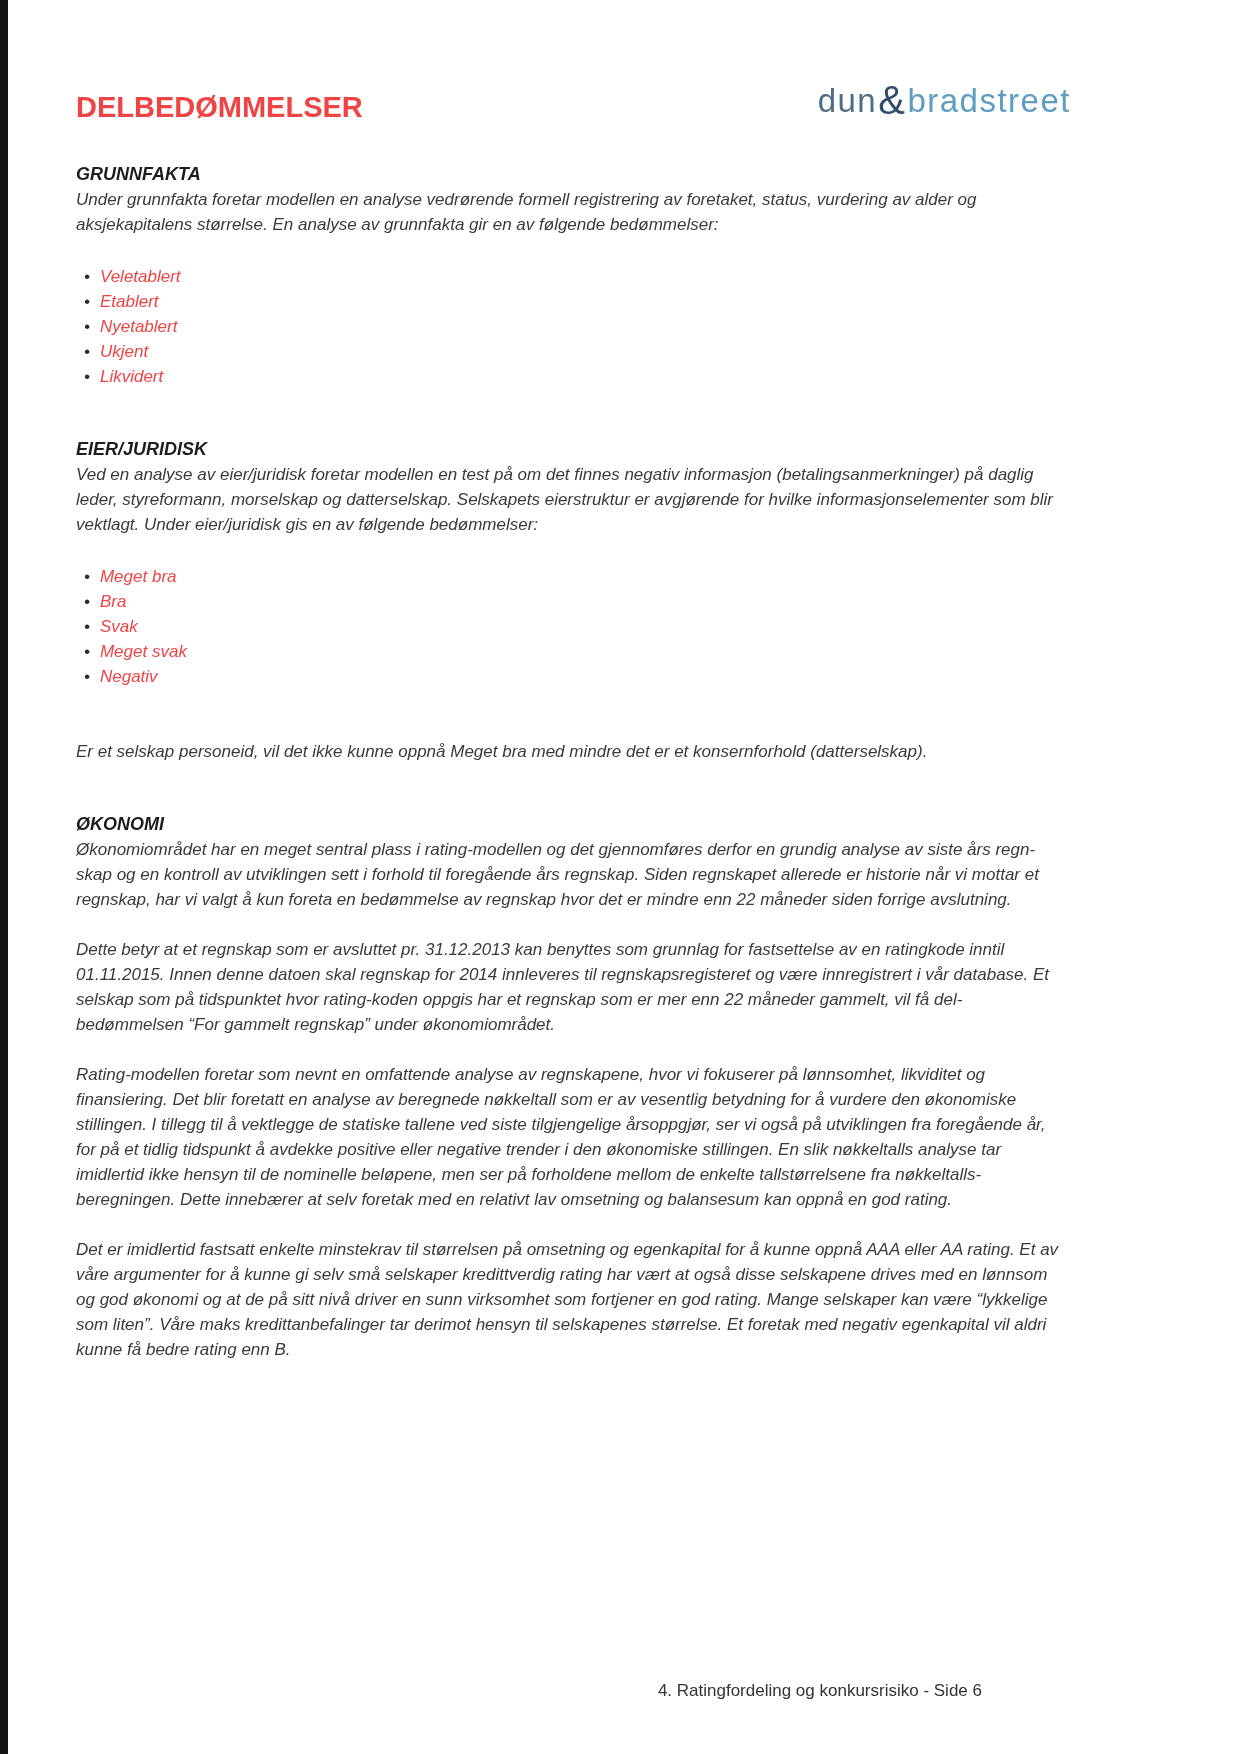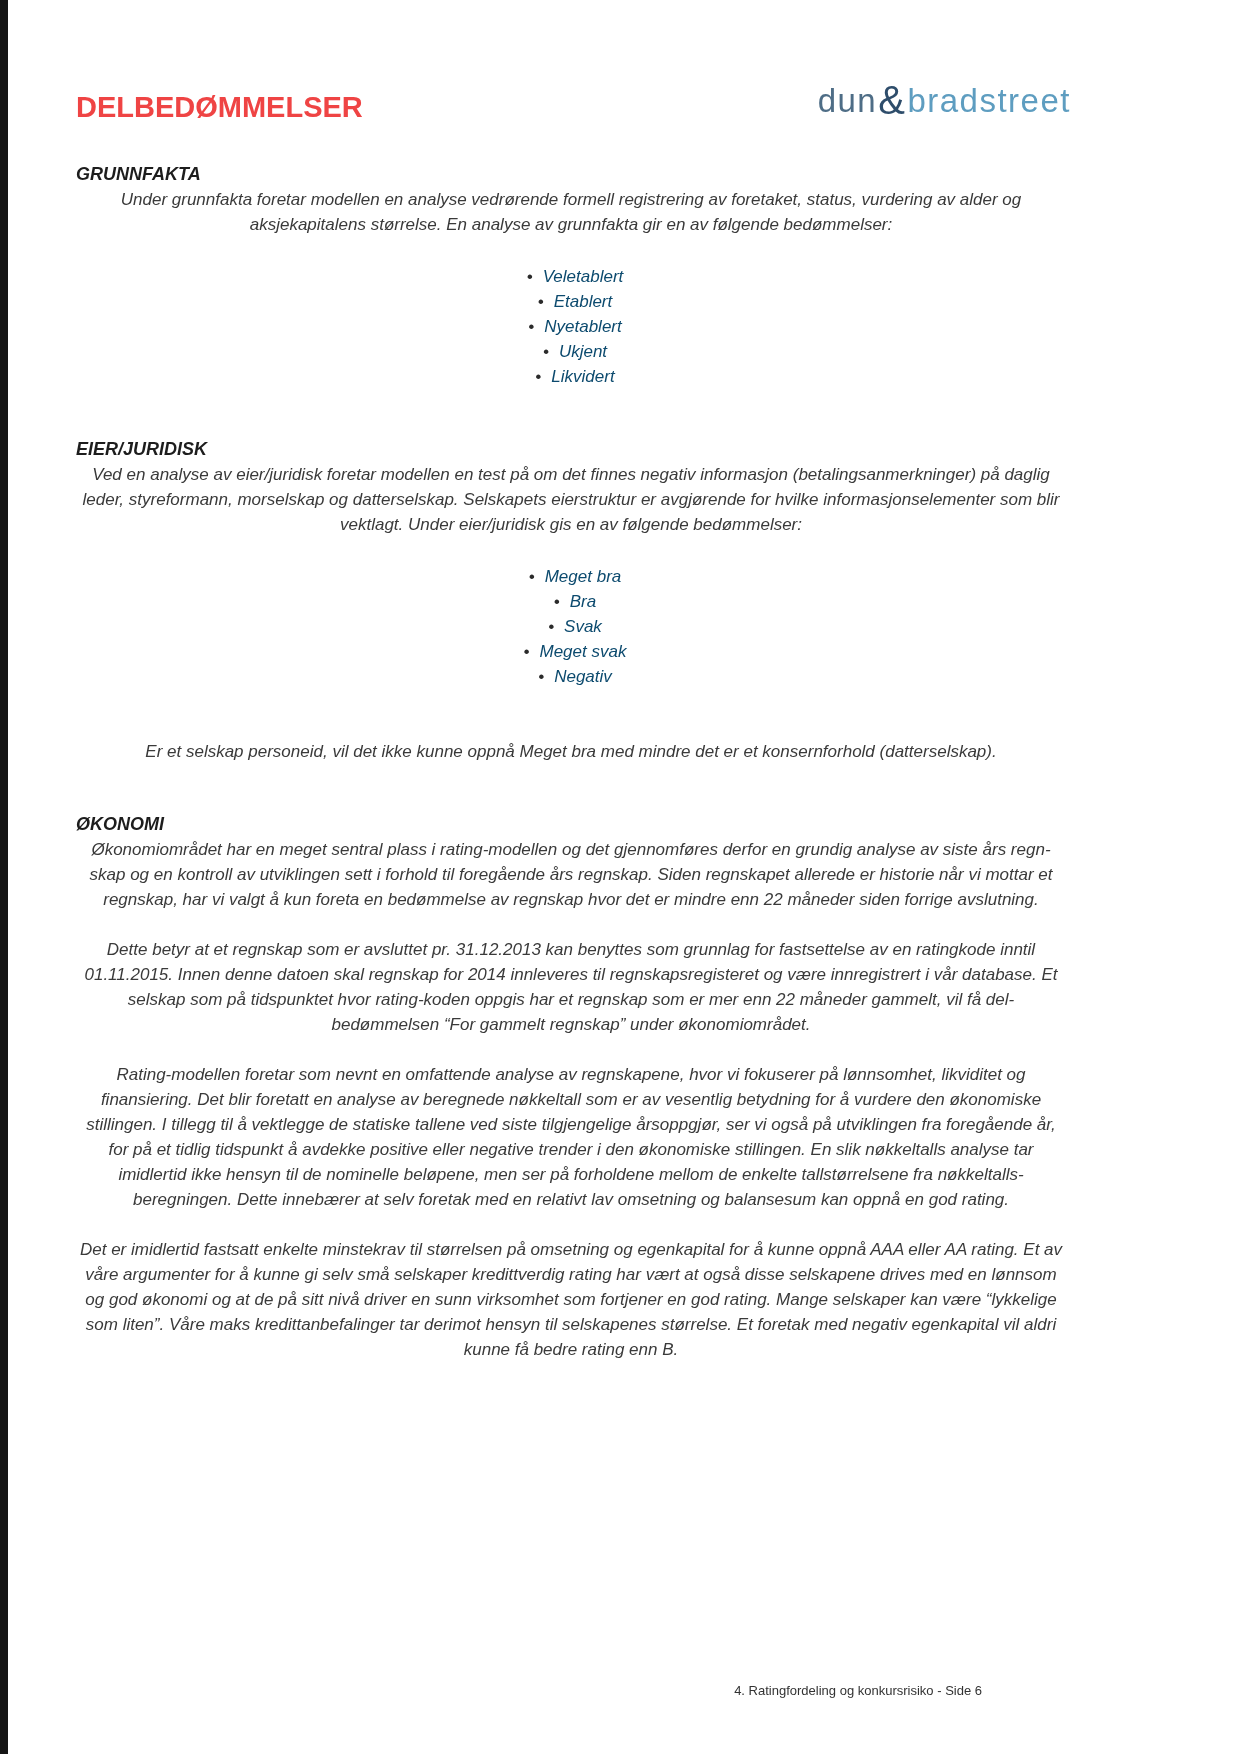--- a/index.html
+++ b/index.html
@@ -63,42 +63,40 @@
     font-size: 18px;
     line-height: 25px;
     font-weight: bold;
     color: #1d1d1d;
   }
   p.body-text {
     margin: 0;
     font-size: 17px;
     line-height: 25px;
     color: #3a3a3a;
-    text-align: center;
   }
   p.spaced { margin-top: 25px; }
   ul.bullets {
     margin: 27px 0 0 0;
     padding: 0 0 0 8px;
     list-style: none;
     font-size: 17px;
     line-height: 25px;
-    color: #0c4a6e;
-    text-align: center;
+    color: #ef4444;
   }
   ul.bullets li::before {
     content: "•";
     margin-right: 10px;
     color: #2b2b2b;
   }
   .footer {
     position: absolute;
     top: 1680px;
     right: 259px;
-    font-size: 13px;
+    font-size: 17px;
     line-height: 22px;
     color: #333333;
     white-space: nowrap;
   }
 </style>
 </head>
 <body>
 
 <div class="page">
 

